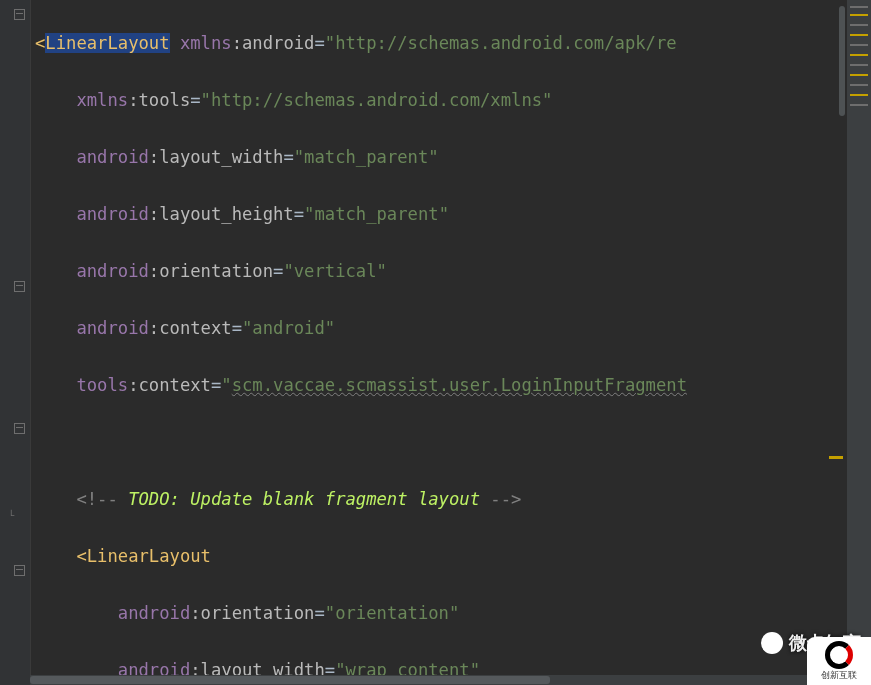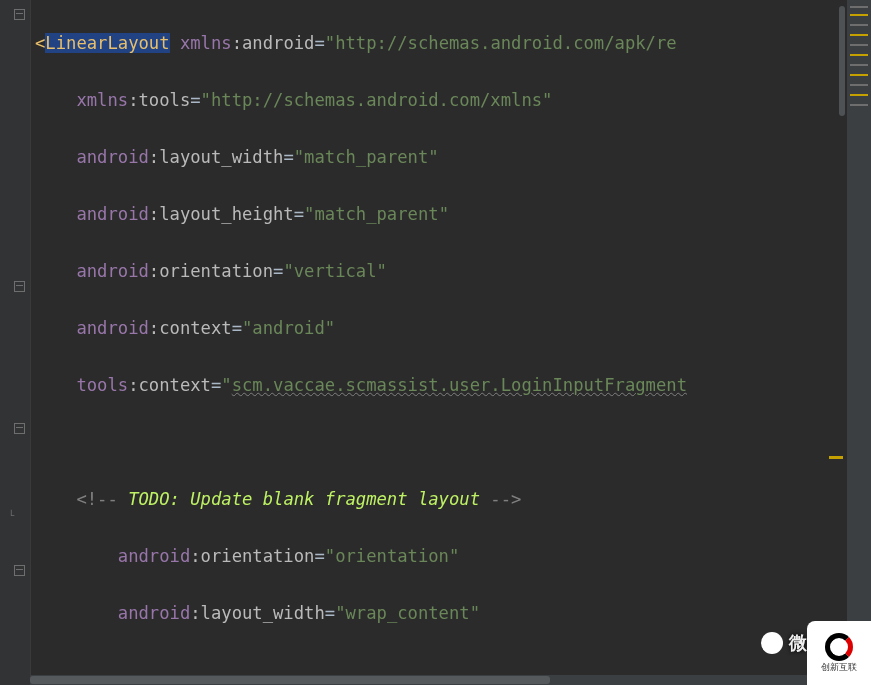--- a/index.html
+++ b/index.html
@@ -129,21 +129,21 @@
     height: 22px;
     background: #fff;
     border-radius: 50%;
     display: inline-block;
   }
   .logo-corner {
     position: absolute;
     right: 0;
     bottom: 0;
     width: 64px;
-    height: 64px;
+    height: 48px;
     background: #fff;
     border-top-left-radius: 8px;
     display: flex;
     align-items: center;
     justify-content: center;
     font-family: sans-serif;
     font-size: 9px;
     color: #333;
     flex-direction: column;
   }
@@ -187,20 +187,21 @@
   <div class="code">
 <span class="line"><span class="brkt">&lt;</span><span class="tag sel">LinearLayout</span> <span class="ns">xmlns</span><span class="attr">:android</span><span class="eq">=</span><span class="str">"<span>http://schemas.android.com/apk/re</span></span></span>
 <span class="line">    <span class="ns">xmlns</span><span class="attr">:tools</span><span class="eq">=</span><span class="str">"<span>http://schemas.android.com/xmlns</span>"</span></span>
 <span class="line">    <span class="ns">android</span><span class="attr">:layout_width</span><span class="eq">=</span><span class="str">"<span>match_parent</span>"</span></span>
 <span class="line">    <span class="ns">android</span><span class="attr">:layout_height</span><span class="eq">=</span><span class="str">"<span>match_parent</span>"</span></span>
 <span class="line">    <span class="ns">android</span><span class="attr">:orientation</span><span class="eq">=</span><span class="str">"<span>vertical</span>"</span></span>
 <span class="line">    <span class="ns">android</span><span class="attr">:context</span><span class="eq">=</span><span class="str">"<span>android</span>"</span></span>
 <span class="line">    <span class="ns">tools</span><span class="attr">:context</span><span class="eq">=</span><span class="str">"<span class="wavy">scm.vaccae.scmassist.user.LoginInputFragment</span></span></span>
 <span class="line"></span>
 <span class="line">    <span class="cmt">&lt;!--</span> <span class="todo">TODO: Update blank fragment layout</span> <span class="cmt">--&gt;</span></span>
+<span class="line">    <span class="brkt">&lt;</span><span class="tag">LinearLayout</span></span>
 <span class="line">        <span class="ns">android</span><span class="attr">:orientation</span><span class="eq">=</span><span class="str">"<span>orientation</span>"</span></span>
 <span class="line">        <span class="ns">android</span><span class="attr">:layout_width</span><span class="eq">=</span><span class="str">"<span>wrap_content</span>"</span></span>
 
 
 
 
 
 
 
 

